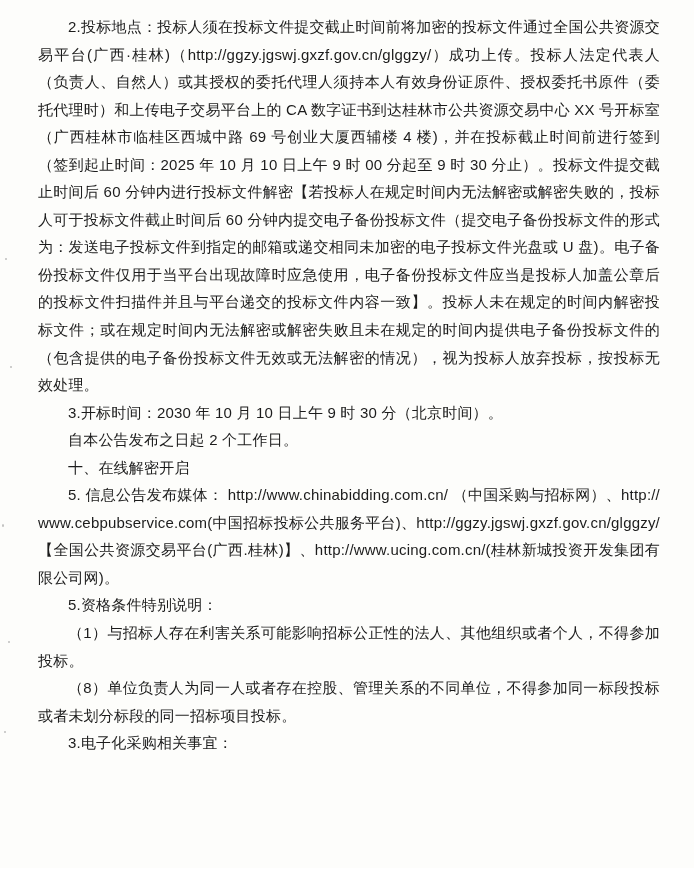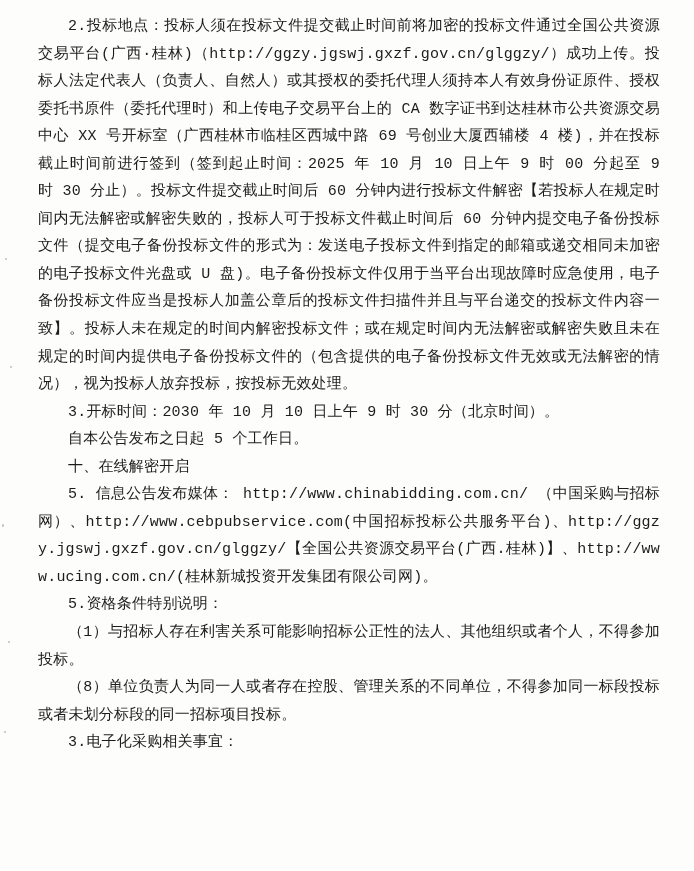--- a/index.html
+++ b/index.html
@@ -7,21 +7,21 @@
     padding: 0;
     background: #ffffff;
   }
   .page {
     position: relative;
     box-sizing: border-box;
     width: 694px;
     height: 868px;
     background: #fdfdfb;
     overflow: hidden;
-    font-family: Liberation Mono, monospace;
+    font-family: Liberation Sans, sans-serif;
     font-size: 15px;
     line-height: 27.55px;
     color: #1c1c1c;
     padding: 13px 34px 0 38px;
   }
   .para {
     margin: 0;
     text-indent: 2em;
     text-align: justify;
     word-break: break-all;
@@ -39,21 +39,21 @@
   .speck.s3 { left: 8px;  top: 641px; width: 2px; height: 2px; }
   .speck.s4 { left: 4px;  top: 731px; width: 2px; height: 2px; }
   .speck.s5 { left: 10px; top: 366px; width: 2px; height: 2px; }
 </style>
 </head>
 <body>
 
 <div class="page">
   <p class="para">2.投标地点：投标人须在投标文件提交截止时间前将加密的投标文件通过全国公共资源交易平台(广西·桂林)（http://ggzy.jgswj.gxzf.gov.cn/glggzy/）成功上传。投标人法定代表人（负责人、自然人）或其授权的委托代理人须持本人有效身份证原件、授权委托书原件（委托代理时）和上传电子交易平台上的 CA 数字证书到达桂林市公共资源交易中心 XX 号开标室（广西桂林市临桂区西城中路 69 号创业大厦西辅楼 4 楼)，并在投标截止时间前进行签到（签到起止时间：2025 年 10 月 10 日上午 9 时 00 分起至 9 时 30 分止）。投标文件提交截止时间后 60 分钟内进行投标文件解密【若投标人在规定时间内无法解密或解密失败的，投标人可于投标文件截止时间后 60 分钟内提交电子备份投标文件（提交电子备份投标文件的形式为：发送电子投标文件到指定的邮箱或递交相同未加密的电子投标文件光盘或 U 盘)。电子备份投标文件仅用于当平台出现故障时应急使用，电子备份投标文件应当是投标人加盖公章后的投标文件扫描件并且与平台递交的投标文件内容一致】。投标人未在规定的时间内解密投标文件；或在规定时间内无法解密或解密失败且未在规定的时间内提供电子备份投标文件的（包含提供的电子备份投标文件无效或无法解密的情况），视为投标人放弃投标，按投标无效处理。</p>
   <p class="para">3.开标时间：2030 年 10 月 10 日上午 9 时 30 分（北京时间）。</p>
-  <p class="para">自本公告发布之日起 5 个工作日。</p>
+  <p class="para">自本公告发布之日起 2 个工作日。</p>
   <p class="para">十、在线解密开启</p>
   <p class="para">5. 信息公告发布媒体： http://www.chinabidding.com.cn/ （中国采购与招标网）、http://www.cebpubservice.com(中国招标投标公共服务平台)、http://ggzy.jgswj.gxzf.gov.cn/glggzy/【全国公共资源交易平台(广西.桂林)】、http://www.ucing.com.cn/(桂林新城投资开发集团有限公司网)。</p>
   <p class="para">5.资格条件特别说明：</p>
   <p class="para">（1）与招标人存在利害关系可能影响招标公正性的法人、其他组织或者个人，不得参加投标。</p>
   <p class="para">（8）单位负责人为同一人或者存在控股、管理关系的不同单位，不得参加同一标段投标或者未划分标段的同一招标项目投标。</p>
   <p class="para">3.电子化采购相关事宜：</p>
 
   <span class="speck s1"></span>
   <span class="speck s2"></span>
   <span class="speck s3"></span>

